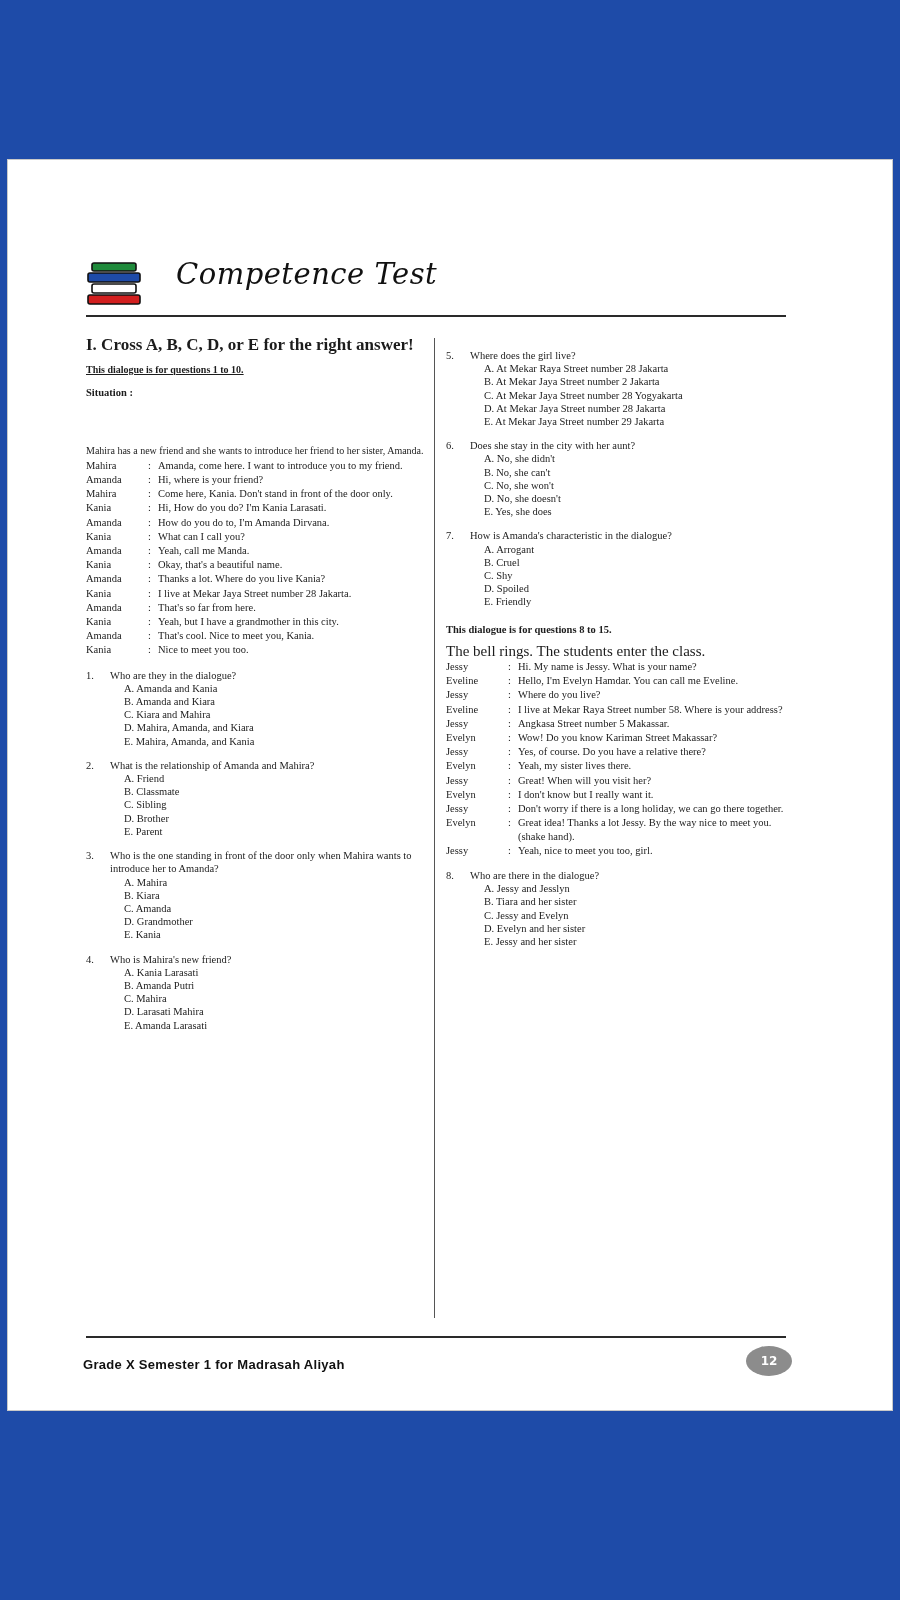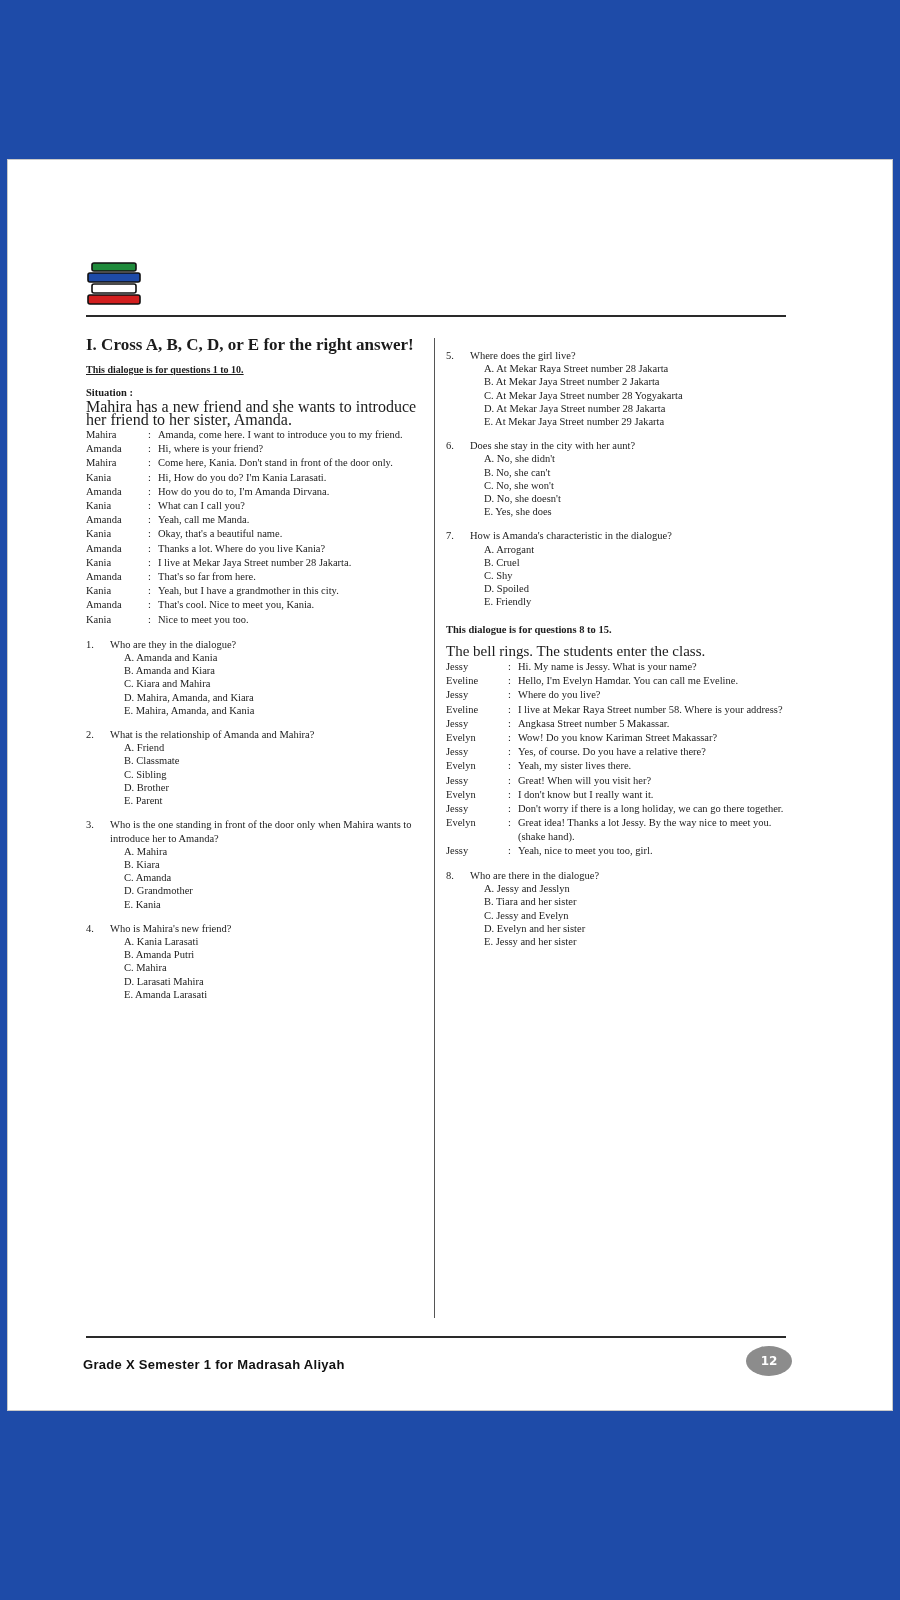--- a/index.html
+++ b/index.html
@@ -119,22 +119,23 @@
     font-weight: bold;
     font-size: 10px;
     margin-bottom: 10px;
     text-decoration: underline;
   }
   .situ-label {
     font-weight: bold;
     font-size: 10.5px;
   }
   .situ-text {
-    font-size: 16px;
+    font-size: 10px;
     margin-bottom: 2px;
+    margin-top: 44px;
   }
 
   table.dialogue {
     border-collapse: collapse;
     width: 100%;
     font-size: 10.5px;
     line-height: 13.2px;
   }
   table.dialogue td {
     vertical-align: top;
@@ -220,20 +221,21 @@
 
       <div class="header">
         <span class="books-icon">
           <svg width="60" height="48" viewBox="0 0 60 48">
             <rect x="6" y="4" width="44" height="8" rx="2" fill="#1f8a3b" stroke="#111" stroke-width="1.6"></rect>
             <rect x="2" y="14" width="52" height="9" rx="2" fill="#1e4ba8" stroke="#111" stroke-width="1.6"></rect>
             <rect x="6" y="25" width="44" height="9" rx="2" fill="#ffffff" stroke="#111" stroke-width="1.6"></rect>
             <rect x="2" y="36" width="52" height="9" rx="2" fill="#d21f1f" stroke="#111" stroke-width="1.6"></rect>
           </svg>
         </span>
+        <span class="title-script">Competence Test</span>
       </div>
       <div class="header-rule"></div>
 
       <div class="body-cols">
         <div class="col-divider"></div>
 
         <div class="col col-left">
           <div class="instr">I. Cross A, B, C, D, or E for the right answer!</div>
           <div class="lead">This dialogue is for questions 1 to 10.</div>
           <div class="situ-label">Situation :</div>

